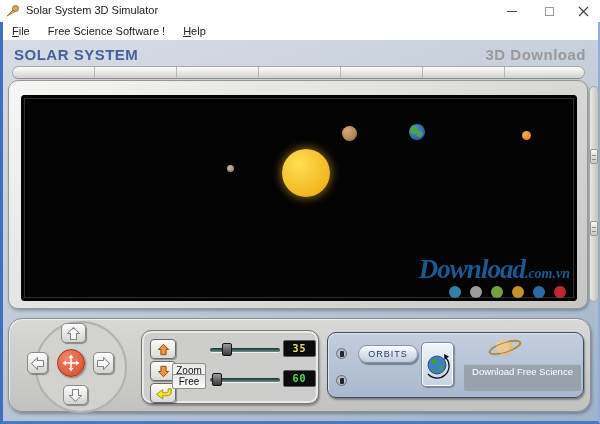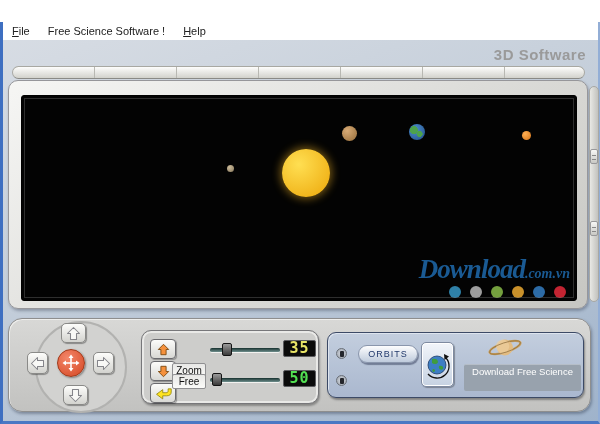--- a/index.html
+++ b/index.html
@@ -97,21 +97,21 @@
                background:linear-gradient(#e8e8e6,#fbfbf9); border:1px solid #909092; border-radius:2px;
                display:flex; align-items:center; justify-content:center; }
   .lab-zoom { top:32px; } .lab-speed { top:43px; }
   .slider { position:absolute; left:68px; width:70px; height:5px; border-radius:2px;
             background:linear-gradient(#16302e,#6f8f8d); border-bottom:1px solid #f2f2f0; cursor:pointer; }
   .sl-zoom { top:17px; } .sl-speed { top:47px; }
   .sl-handle { position:absolute; top:-5px; width:10px; height:13px; border-radius:2px;
                background:linear-gradient(#9a9a9a,#3a3a3a); border:1px solid #141414; cursor:grab; }
   .sl-zoom .sl-handle { left:12px; } .sl-speed .sl-handle { left:2px; }
   .led { position:absolute; left:141px; width:33px; height:17px; background:#0b0b0b; border:1px solid #5a5a5e;
-         border-radius:2px; font-family:"DejaVu Sans Mono", monospace; font-weight:bold; font-size:15px;
+         border-radius:2px; font-family:"DejaVu Sans Mono", monospace; font-weight:bold; font-size:10px;
          line-height:15px; text-align:center; letter-spacing:1px; }
   .led-zoom { top:9px; } .led-speed { top:39px; }
 
   
   .bluepanel { position:absolute; left:318px; top:13px; width:257px; height:66px; border-radius:9px;
                background:linear-gradient(#c3cede,#aab8cf); border:1px solid #3c4a66;
                box-shadow:inset 1px 1px 0 #dde4ee, 1px 2px 2px rgba(0,0,0,.35); }
   .ind { position:absolute; left:8px; width:11px; height:11px; border-radius:50%;
          background:radial-gradient(#d8dce2,#9aa0aa); border:1px solid #6a7078;
          display:flex; align-items:center; justify-content:center; }
@@ -130,32 +130,53 @@
   .saturn { position:absolute; left:158px; top:1px; width:38px; height:27px; }
   .promo { position:absolute; left:136px; top:31px; width:117px; height:27px; background:#98a2ad;
            border-radius:2px; border-top:1px solid #b6bec8; color:#fff; font-size:9.5px; line-height:13px;
            text-align:center; cursor:pointer; }
 </style>
 </head>
 <body>
 
 <div class="window">
 
+  <div class="titlebar">
+    <span class="app-icon">
+      <svg width="14" height="14" viewBox="0 0 14 14">
+        <path d="M1 12 L8 5 L10 7 Z" fill="#e6c27a" stroke="#8a6a28" stroke-width="0.8"></path>
+        <circle cx="9.5" cy="4.5" r="3" fill="#d8a858" stroke="#8a6020" stroke-width="0.8"></circle>
+      </svg>
+    </span>
+    <span class="title-text">Solar System 3D Simulator</span>
+    <button class="winbtn min">
+        <span class="glyph-min"></span>
+      </button>
+    <button class="winbtn max">
+        <span class="glyph-max"></span>
+      </button>
+    <button class="winbtn close">
+      <svg width="11" height="11" viewBox="0 0 11 11">
+          <path d="M1 1 L10 10 M10 1 L1 10" stroke="#444" stroke-width="1.2"></path>
+        </svg>
+    </button>
+  </div>
 
   <div class="appbody">
 
     <div class="menubar">
       <span class="menu-item"><span class="accel">F</span><span>ile</span></span>
       <span class="menu-item"><span class="accel"></span><span>Free Science Software !</span></span>
       <span class="menu-item"><span class="accel">H</span><span>elp</span></span>
     </div>
 
     <div class="content">
 
-      <div class="hdr-sub">3D Software</div>
+      <div class="hdr-title">SOLAR SYSTEM</div>
+      <div class="hdr-sub">3D Download</div>
 
       <div class="topbar"></div>
 
       <div class="frame">
         <div class="screen">
           <div class="watermark" style="color: rgb(26, 90, 147);">
             <span class="wm-main">Download</span>
               <span class="wm-suffix">.com.vn</span>
           </div>
           <div class="wm-dots">
@@ -227,21 +248,21 @@
           </button>
           <span class="fld-label lab-zoom">Zoom</span>
           <div class="slider sl-zoom">
               <div class="sl-handle"></div>
             </div>
           <div class="led led-zoom" style="color: rgb(233, 229, 103);">35</div>
           <span class="fld-label lab-speed">Free</span>
           <div class="slider sl-speed">
               <div class="sl-handle"></div>
             </div>
-          <div class="led led-speed" style="color: rgb(82, 224, 82);">50</div>
+          <div class="led led-speed" style="color: rgb(82, 224, 82);">60</div>
         </div>
 
         <div class="bluepanel">
           <span class="ind ind1"></span>
           <span class="ind ind2"></span>
           <button class="pill pill-orbits">ORBITS</button>
           <button class="earthbtn">
             <svg width="27" height="29" viewBox="0 0 27 29">
               <circle cx="13" cy="15" r="9" fill="#3d7ec4" stroke="#1c3a66" stroke-width="0.8"></circle>
               <path d="M8 9 C11 8 14 9 14 12 C14 14 10 15 8 13 Z M15 16 C18 15 20 17 19 19 C17 21 14 19 15 16 Z M9 19 C11 19 12 21 10 22 C8 22 8 20 9 19 Z" fill="#3f9c3f"></path>

